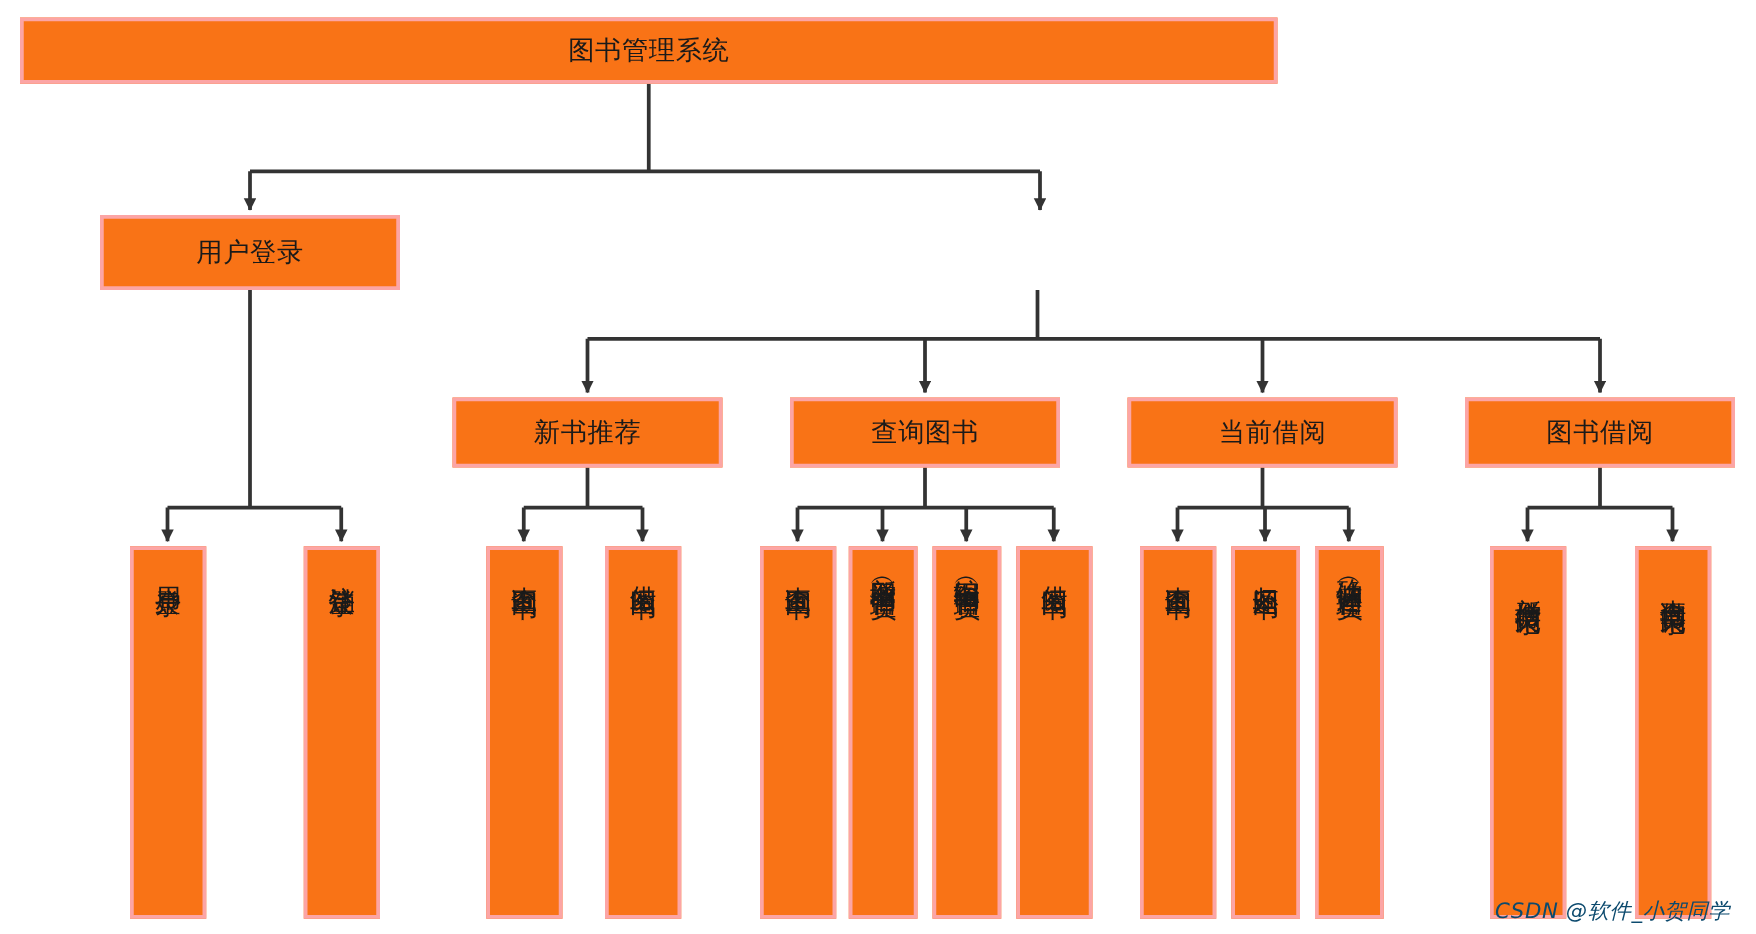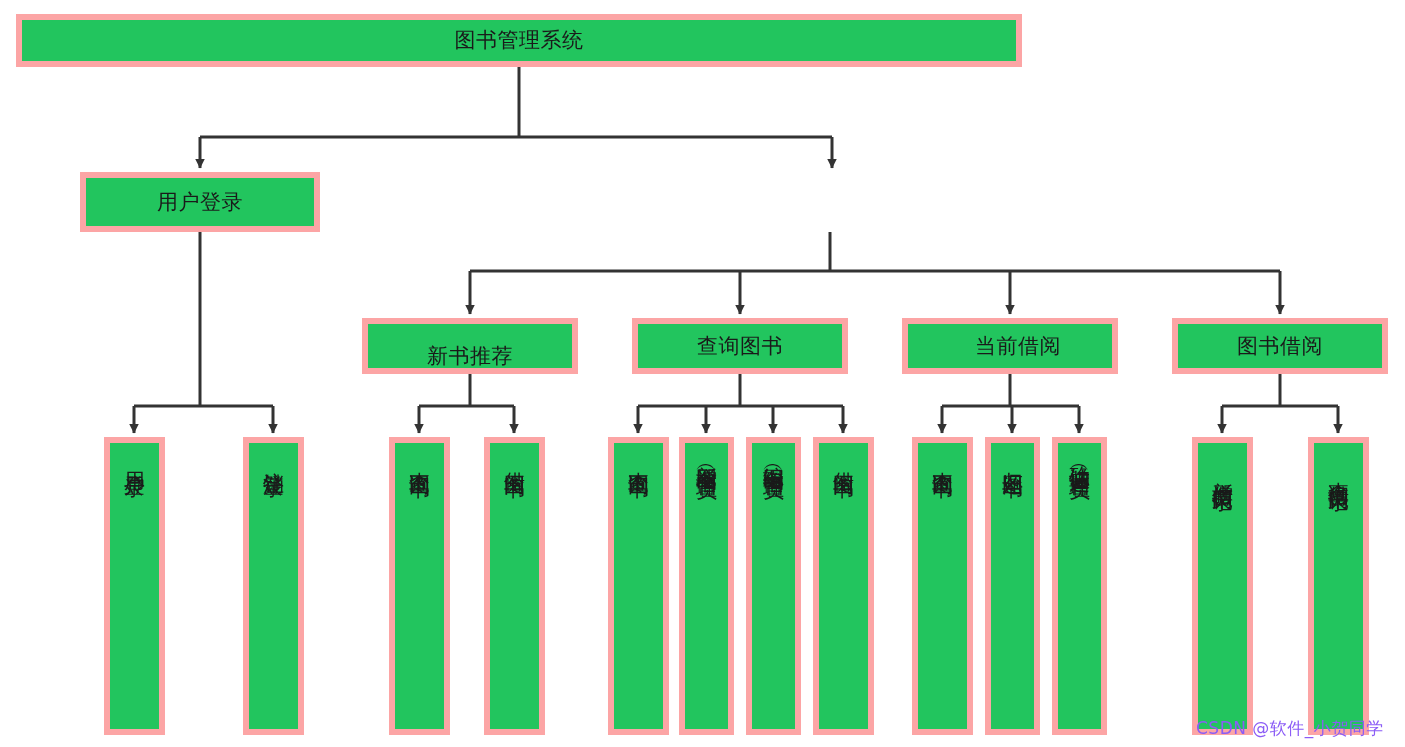--- a/index.html
+++ b/index.html
@@ -20,22 +20,22 @@
   #edges {
     position: absolute;
     left: 0;
     top: 0;
     width: 1405px;
     height: 747px;
   }
   .node {
     position: absolute;
     box-sizing: border-box;
-    border: 6px solid #fca5a5;
-    background: #22c55e;
+    border: 3px solid #fca5a5;
+    background: #f97316;
     display: flex;
     align-items: center;
     justify-content: center;
     color: #1a1a1a;
     z-index: 3;
   }
   .node .label {
     display: block;
     line-height: 1.15;
     letter-spacing: 0.5px;
@@ -54,25 +54,26 @@
   }
   .node.v .label {
     writing-mode: vertical-rl;
     text-orientation: upright;
     font-size: 21px;
     line-height: 1.05;
     letter-spacing: 2px;
   }
   .watermark {
     position: absolute;
-    color: #8b5cf6;
+    color: #0c4a6e;
     font-size: 17px;
     letter-spacing: 0.5px;
     white-space: nowrap;
     z-index: 6;
+    font-style: italic;
   }
 </style>
 </head>
 <body>
 
 <div id="canvas">
 
   <svg id="edges" viewBox="0 0 1405 747" xmlns="http://www.w3.org/2000/svg">
     <defs>
       <marker id="arrow" markerWidth="11" markerHeight="11" refX="9.5" refY="5" orient="auto" markerUnits="userSpaceOnUse">
@@ -124,21 +125,21 @@
   </svg>
 
   <div class="node h" style="left:16px; top:14px; width:1006px; height:53px;">
     <span class="label">图书管理系统</span>
   </div>
 
   <div class="node h" style="left:80px; top:172px; width:240px; height:60px;">
     <span class="label">用户登录</span>
   </div>
 
-  <div class="node h" style="left:362px; top:318px; width:216px; height:56px;align-items:flex-end;">
+  <div class="node h" style="left:362px; top:318px; width:216px; height:56px;">
     <span class="label">新书推荐</span>
   </div>
   <div class="node h" style="left:632px; top:318px; width:216px; height:56px;">
     <span class="label">查询图书</span>
   </div>
   <div class="node h" style="left:902px; top:318px; width:216px; height:56px;padding-left:16px;">
     <span class="label">当前借阅</span>
   </div>
   <div class="node h" style="left:1172px; top:318px; width:216px; height:56px;">
     <span class="label">图书借阅</span>

